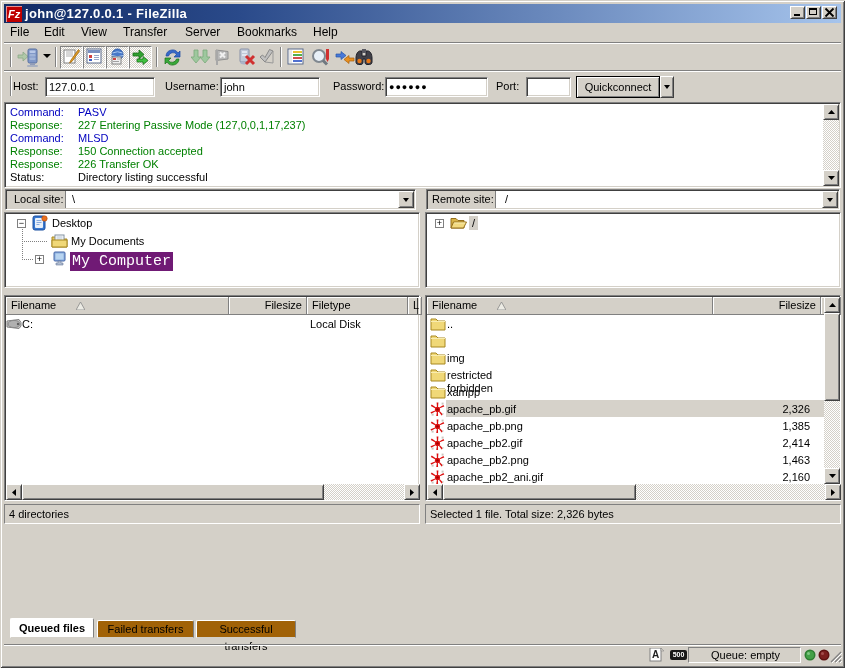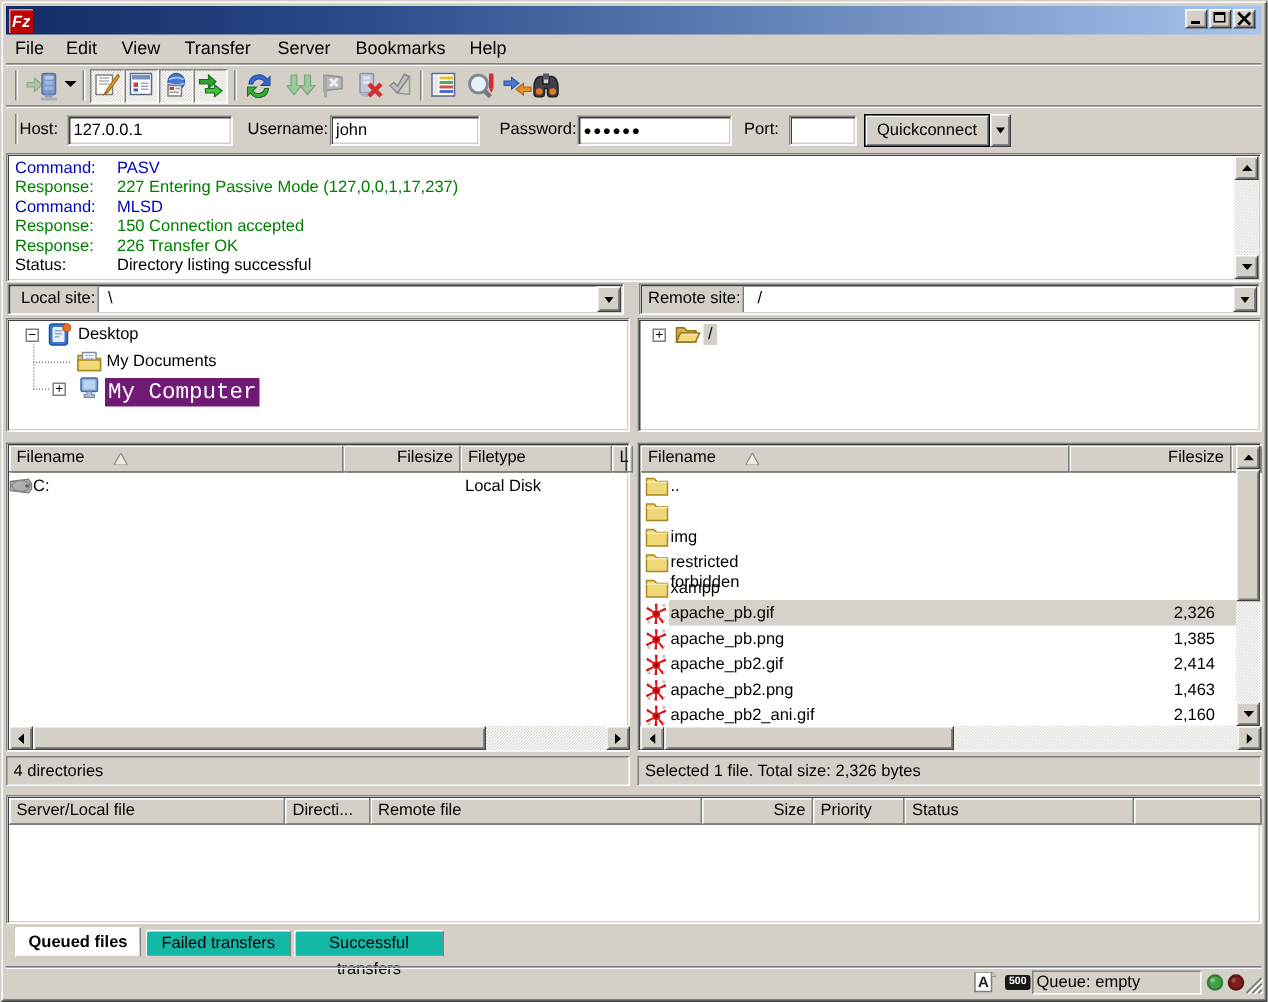--- a/index.html
+++ b/index.html
@@ -43,34 +43,35 @@
 .hdr{position:absolute;background:#d4d0c8;height:18px;box-shadow:inset 0 1px 0 #fff,inset 1px 0 0 #fff,inset -1px 0 0 #404040,inset 0 -1px 0 #404040;}
 .hcell{position:absolute;top:0;height:18px;font-size:11px;line-height:17px;box-shadow:inset -1px 0 0 #808080,inset 0 -1px 0 #808080,inset 1px 1px 0 #fff;padding-left:5px;}
 .lrow{position:absolute;font-size:11px;height:17px;line-height:17px;white-space:nowrap;}
 .fsize{position:absolute;text-align:right;font-size:11px;line-height:17px;}
 
 .track{position:absolute;background-color:#fff;background-image:linear-gradient(45deg,#d4d0c8 25%,transparent 25%,transparent 75%,#d4d0c8 75%),linear-gradient(45deg,#d4d0c8 25%,transparent 25%,transparent 75%,#d4d0c8 75%);background-size:2px 2px;background-position:0 0,1px 1px;}
 .thumb{position:absolute;background:#d4d0c8;border:1px solid;border-color:#fff #404040 #404040 #fff;box-shadow:inset 1px 1px 0 #d4d0c8,inset -1px -1px 0 #808080;}
 
 .statbar{position:absolute;border:1px solid;border-color:#808080 #fff #fff #808080;font-size:11px;line-height:18px;padding-left:4px;background:#d4d0c8;}
 
-.tab{position:absolute;font-size:11px;background:#14b8a6;border:1px solid;border-color:#fff #808080 #d4d0c8 #fff;border-radius:2px 2px 0 0;text-align:center;}
+.tab{position:absolute;font-size:11px;background:#a16207;border:1px solid;border-color:#fff #808080 #d4d0c8 #fff;border-radius:2px 2px 0 0;text-align:center;}
 
 #sbar{left:4px;top:644px;width:837px;height:20px;border-top:1px solid #808080;box-shadow:inset 0 1px 0 #fff;}
 </style></head>
 <body>
 <div id="win">
 
 <div id="titlebar" class="abs">
  <svg width="16" height="16" style="margin-left:2px" viewBox="0 0 16 16">
         <rect x="0" y="0" width="16" height="16" fill="#bf0000"></rect>
         <rect x="0" y="0" width="16" height="1" fill="#e89090"></rect>
         <rect x="0" y="0" width="1" height="16" fill="#e89090"></rect>
         <text x="2" y="12" font-size="11" font-style="italic" font-weight="bold" fill="#fff" font-family="Liberation Serif,serif">Fz</text>
       </svg>
+ <span id="titletext">john@127.0.0.1 - FileZilla</span>
 </div>
 <div class="tbtn" style="left:790px;">
       <div style="position:absolute;left:3px;bottom:2px;width:6px;height:2px;background:#000;"></div>
     </div>
 <div class="tbtn" style="left:806px;">
       <div style="position:absolute;left:2px;top:1px;width:8px;height:7px;border:1px solid #000;border-top-width:2px;"></div>
     </div>
 <div class="tbtn" style="left:822px;">
       <svg width="13" height="11" viewBox="0 0 13 11" style="display:block">
         <path d="M2.5 1.5 L10.5 9.5 M10.5 1.5 L2.5 9.5" stroke="#000" stroke-width="1.8"></path>
@@ -470,44 +471,33 @@
           <svg width="4" height="7" viewBox="0 0 4 7">
             <path d="M4 3.5 L0 0 L0 7Z" fill="#000"></path>
           </svg>
         </div>
  </div>
 </div>
 
 <div class="statbar" style="left:4px;top:504px;width:416px;height:20px;">4 directories</div>
 <div class="statbar" style="left:425px;top:504px;width:416px;height:20px;">Selected 1 file. Total size: 2,326 bytes</div>
 
-<div class="abs sd" style="left:4px;top:530px;width:837px;height:86px;background:#fff;">
- <div class="hdr" style="left:1px;top:1px;width:835px;">
-  <div class="hcell" style="left:0;width:184px;">Server/Local file</div>
-  <div class="hcell" style="left:184px;width:57px;">Directi...</div>
-  <div class="hcell" style="left:241px;width:221px;">Remote file</div>
-  <div class="hcell" style="left:462px;width:74px;text-align:right;padding-right:5px;padding-left:0;">Size</div>
-  <div class="hcell" style="left:536px;width:61px;">Priority</div>
-  <div class="hcell" style="left:597px;width:153px;">Status</div>
-  <div class="hcell" style="left:750px;width:85px;"></div>
- </div>
-</div>
 
 <div class="tab" style="left:10px;top:618px;width:84px;height:20px;background:#fff;font-weight:bold;line-height:19px;">Queued files</div>
 <div class="tab" style="left:97px;top:620px;width:97px;height:18px;line-height:17px;">Failed transfers</div>
 <div class="tab" style="left:196px;top:620px;width:100px;height:18px;line-height:17px;">Successful transfers</div>
 
 <div id="sbar" class="abs">
  <svg class="abs" style="left:645px;top:3px" width="15" height="14" viewBox="0 0 15 14">
         <rect x="1" y="0" width="11" height="13" fill="#fff" stroke="#808080"></rect>
         <text x="3" y="10" font-size="10" font-weight="bold" fill="#222" font-family="Liberation Sans,sans-serif">A</text>
         <path d="M12 0 L15 3 L12 3Z" fill="#d4d0c8" stroke="#808080" stroke-width="0.5"></path>
       </svg>
  <div class="abs" style="left:666px;top:5px;width:17px;height:10px;background:#181818;border-radius:2px;color:#fff;font-size:7px;line-height:10px;text-align:center;font-weight:bold;">500</div>
- <div class="abs sd2" style="left:684px;top:2px;width:113px;height:16px;font-size:11px;line-height:14px;padding-left:2px;">Queue: empty</div>
+ <div class="abs sd2" style="left:684px;top:2px;width:113px;height:16px;font-size:11px;line-height:14px;padding-left:22px;">Queue: empty</div>
  <svg class="abs" style="left:800px;top:4px" width="12" height="12" viewBox="0 0 12 12">
         <circle cx="6" cy="6" r="5.5" fill="#2e7d32"></circle>
         <circle cx="6" cy="6" r="4" fill="#43a047"></circle>
         <circle cx="4.5" cy="4.5" r="1.5" fill="#81c784"></circle>
       </svg>
  <svg class="abs" style="left:814px;top:4px" width="12" height="12" viewBox="0 0 12 12">
         <circle cx="6" cy="6" r="5.5" fill="#5d1212"></circle>
         <circle cx="6" cy="6" r="4" fill="#7c1f1f"></circle>
         <circle cx="4.5" cy="4.5" r="1.5" fill="#a34d4d"></circle>
       </svg>

